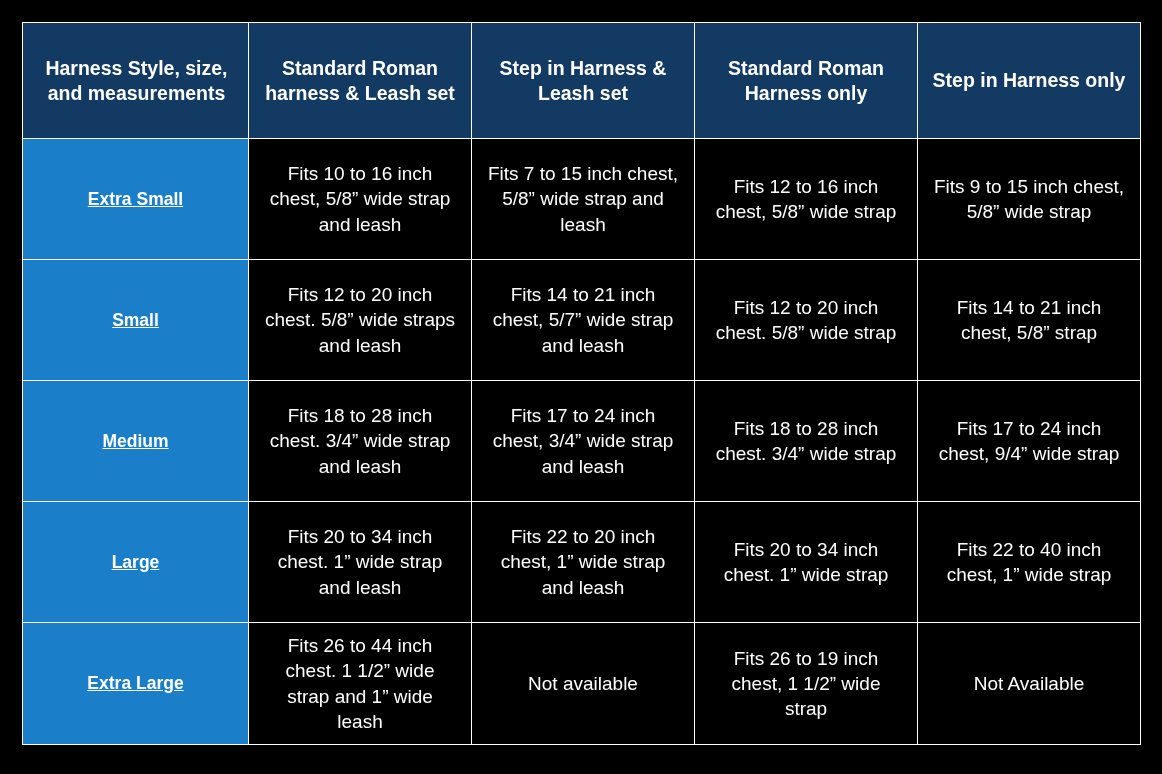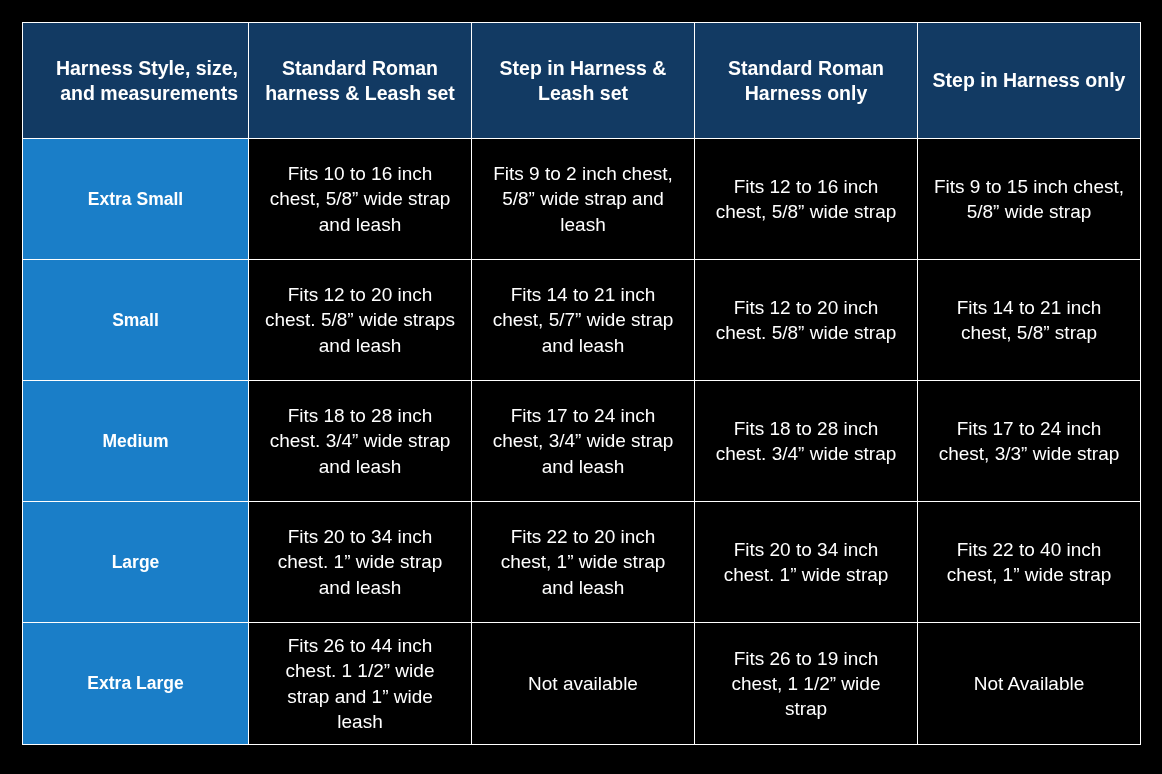--- a/index.html
+++ b/index.html
@@ -38,31 +38,32 @@
     background: #123a63;
     color: #ffffff;
     font-size: 19.5px;
     font-weight: bold;
     line-height: 1.28;
     padding: 14px 10px;
     height: 116px;
     border-bottom: 3px solid #ffffff;
   }
   thead th.first-col {
-    text-align: right;
+    text-align: center;
     padding-left: 12px;
   }
   
   tbody th.row-label {
     background: #1a7ec8;
     color: #ffffff;
     font-size: 17.5px;
     font-weight: bold;
     width: 226px;
     padding: 0 6px;
+    text-decoration: underline;
   }
   tbody td {
     background: #000000;
     color: #ffffff;
     font-size: 19px;
     font-weight: normal;
     line-height: 1.33;
     padding: 10px 14px;
   }
   
@@ -92,37 +93,37 @@
         <th>Standard Roman harness &amp; Leash set</th>
         <th>Step in Harness &amp; Leash set</th>
         <th>Standard Roman Harness only</th>
         <th>Step in Harness only</th>
       </tr>
     </thead>
     <tbody>
       <tr class="body-row">
         <th class="row-label">Extra Small</th>
         <td>Fits 10 to 16 inch chest, 5/8” wide strap and leash</td>
-        <td>Fits 9 to 2 inch chest, 5/8” wide strap and leash</td>
+        <td>Fits 7 to 15 inch chest, 5/8” wide strap and leash</td>
         <td>Fits 12 to 16 inch chest, 5/8” wide strap</td>
         <td>Fits 9 to 15 inch chest, 5/8” wide strap</td>
       </tr>
       <tr class="body-row">
         <th class="row-label">Small</th>
         <td>Fits 12 to 20 inch chest. 5/8” wide straps and leash</td>
         <td>Fits 14 to 21 inch chest, 5/7” wide strap and leash</td>
         <td>Fits 12 to 20 inch chest. 5/8” wide strap</td>
         <td>Fits 14 to 21 inch chest, 5/8” strap</td>
       </tr>
       <tr class="body-row">
         <th class="row-label">Medium</th>
         <td>Fits 18 to 28 inch chest. 3/4” wide strap and leash</td>
         <td>Fits 17 to 24 inch chest, 3/4” wide strap and leash</td>
         <td>Fits 18 to 28 inch chest. 3/4” wide strap</td>
-        <td>Fits 17 to 24 inch chest, 3/3” wide strap</td>
+        <td>Fits 17 to 24 inch chest, 9/4” wide strap</td>
       </tr>
       <tr class="body-row">
         <th class="row-label">Large</th>
         <td>Fits 20 to 34 inch chest. 1” wide strap and leash</td>
         <td>Fits 22 to 20 inch chest, 1” wide strap and leash</td>
         <td>Fits 20 to 34 inch chest. 1” wide strap</td>
         <td>Fits 22 to 40 inch chest, 1” wide strap</td>
       </tr>
       <tr class="body-row">
         <th class="row-label">Extra Large</th>

